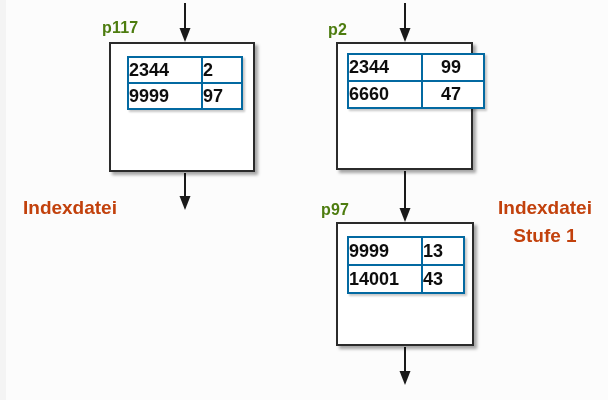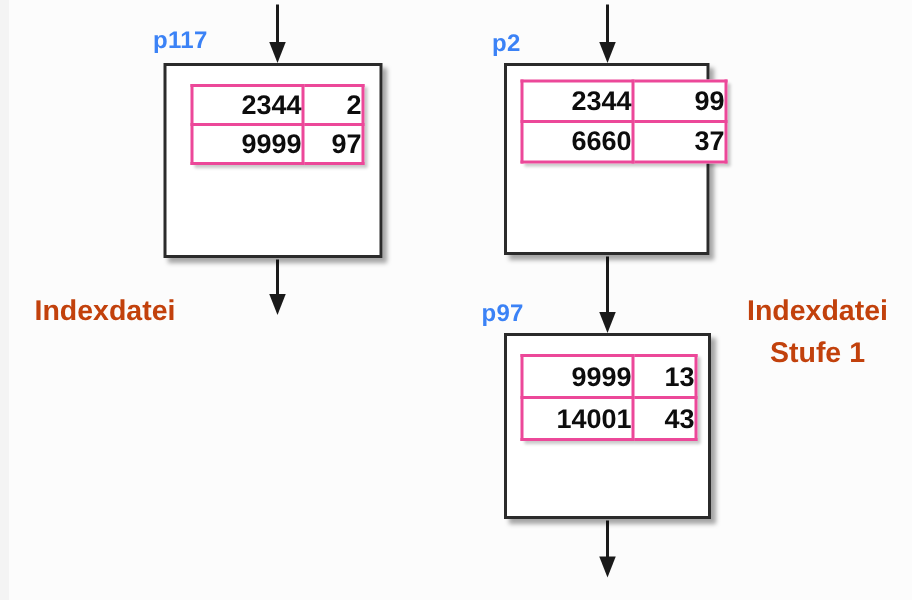--- a/index.html
+++ b/index.html
@@ -20,37 +20,37 @@
   }
   svg.overlay{
     position:absolute;left:0;top:0;width:608px;height:400px;
     pointer-events:none;
   }
   .al{stroke:#1a1a1a;stroke-width:2;}
   .ah{fill:#1a1a1a;stroke:none;}
   .node-label{
     position:absolute;
     font-size:16px;font-weight:600;letter-spacing:0.2px;
-    color:#3b82f6;
+    color:#4d7c0f;
   }
   .page-box{
     position:absolute;
     background:#ffffff;
     border:2px solid #2b2b2b;
     box-shadow:3px 3px 3px rgba(0,0,0,0.35);
   }
   table.kv{
     position:absolute;
     border-collapse:collapse;
     background:#ffffff;
     box-shadow:2px 2px 2px rgba(0,0,0,0.22);
   }
   table.kv td{
-    border:2px solid #ec4899;
-    text-align:right;
+    border:2px solid #0369a1;
+    text-align:left;
     vertical-align:middle;
     padding:0;
     font-size:18px;font-weight:600;
     color:#0d0d0d;
   }
   .t117 td{height:24px;}
   .t117 td.k{width:72px;}
   .t117 td.v{width:38px;}
   .t2 td{height:25px;}
   .t2 td.k{width:72px;}
@@ -115,21 +115,21 @@
   <div class="node-label" style="left:328px;top:21px;text-align:center;">p2</div>
   <div class="page-box" style="left:336px;top:42px;width:133px;height:124px;"></div>
   <table class="kv t2" style="left:347px;top:53px;">
     <tbody>
         <tr>
       <td class="k">2344</td>
       <td class="v">99</td>
     </tr>
     <tr>
       <td class="k">6660</td>
-      <td class="v">37</td>
+      <td class="v">47</td>
     </tr>
   </tbody>
     </table>
 
   <div class="node-label" style="left:321px;top:201px;">p97</div>
   <div class="page-box" style="left:336px;top:222px;width:134px;height:120px;"></div>
   <table class="kv t97" style="left:347px;top:236px;">
     <tbody>
         <tr>
       <td class="k">9999</td>

